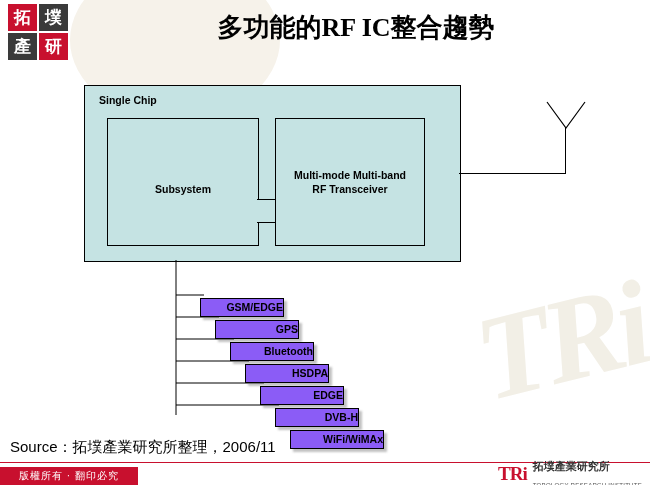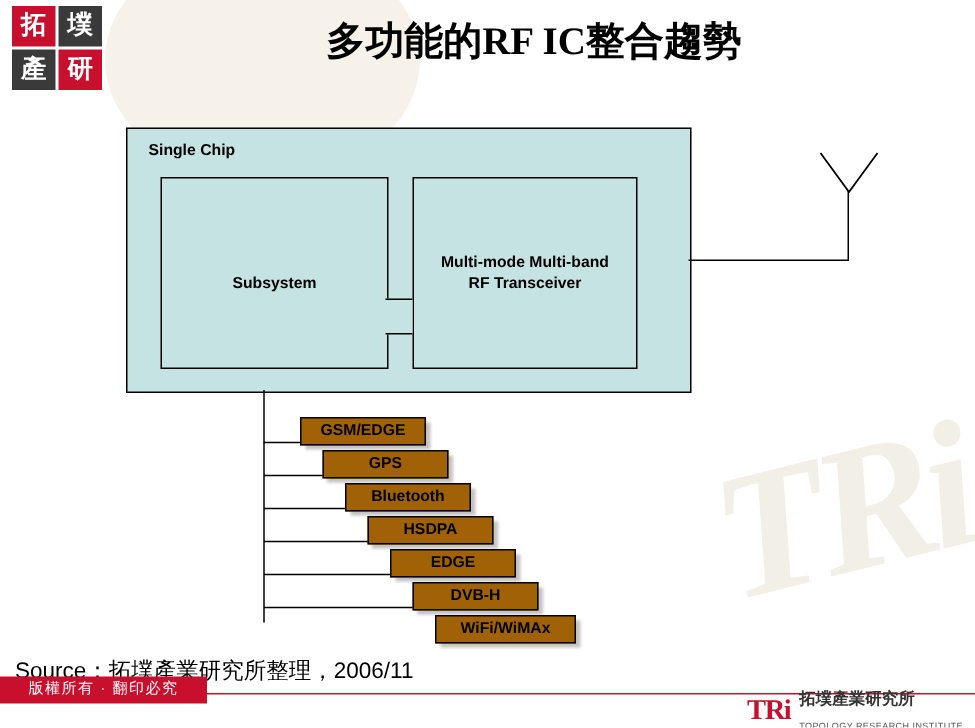--- a/index.html
+++ b/index.html
@@ -156,29 +156,30 @@
   
   .fan {
     position: absolute;
     left: 60px; top: 195px;
     width: 360px; height: 160px;
   }
 
   
   .tag {
     position: absolute;
-    background: #a16207;
+    background: #8b5cf6;
     border: 1px solid #000000;
     font-size: 10.5px;
     font-weight: bold;
     color: #000000;
-    text-align: center;
+    text-align: right;
     padding: 2px 0 3px 0;
     box-shadow: 3px 3px 2px rgba(120,120,120,0.45);
     white-space: nowrap;
+    margin-top: 20px;
   }
 
   
   .source {
     position: absolute;
     left: 10px; top: 438px;
     font-size: 15px;
     color: #000000;
     font-family: Liberation Sans, sans-serif;
     z-index: 4;
@@ -188,21 +189,21 @@
   .footer-bar {
     position: absolute;
     left: 0; bottom: 0;
     width: 650px; height: 22px;
     background: #ffffff;
     border-top: 1px solid #c8102e;
     z-index: 5;
   }
   .footer-red {
     position: absolute;
-    left: 0; bottom: 16px;
+    left: 0; bottom: 0;
     width: 138px; height: 18px;
     background: #c8102e;
     color: #ffffff;
     font-size: 10px;
     line-height: 18px;
     text-align: center;
     letter-spacing: 1px;
     z-index: 6;
   }
   .footer-logo {

